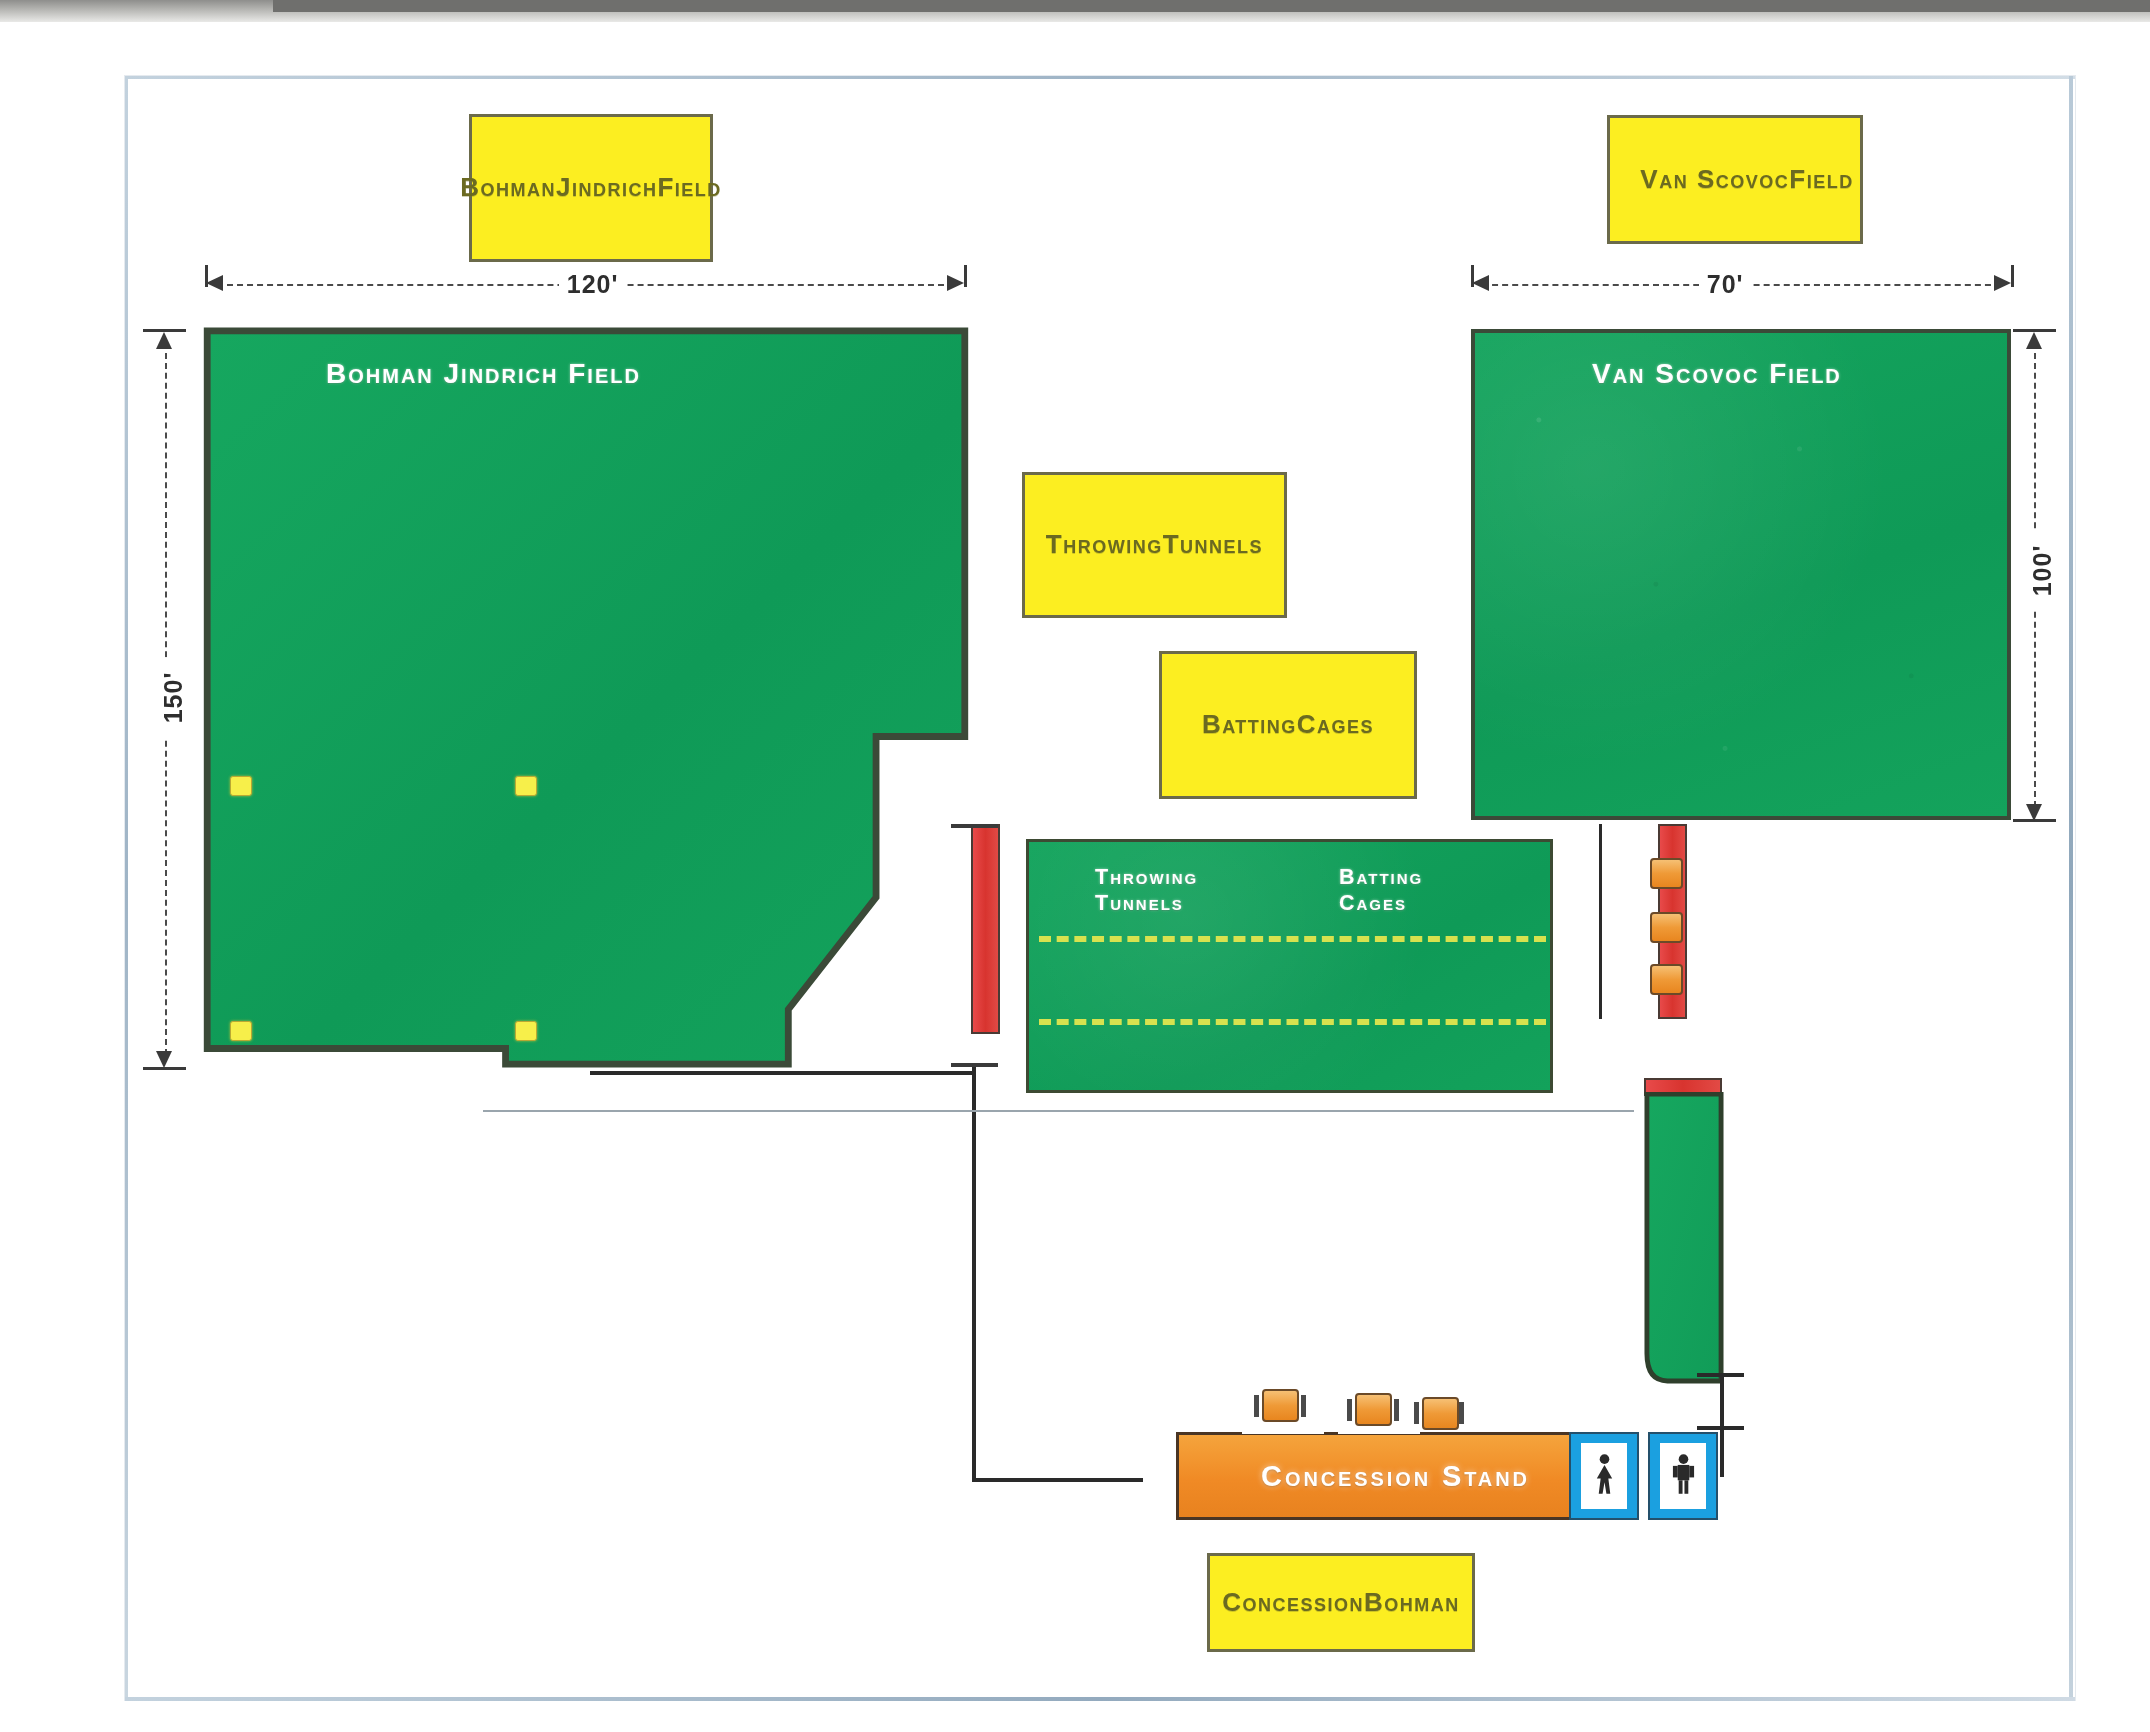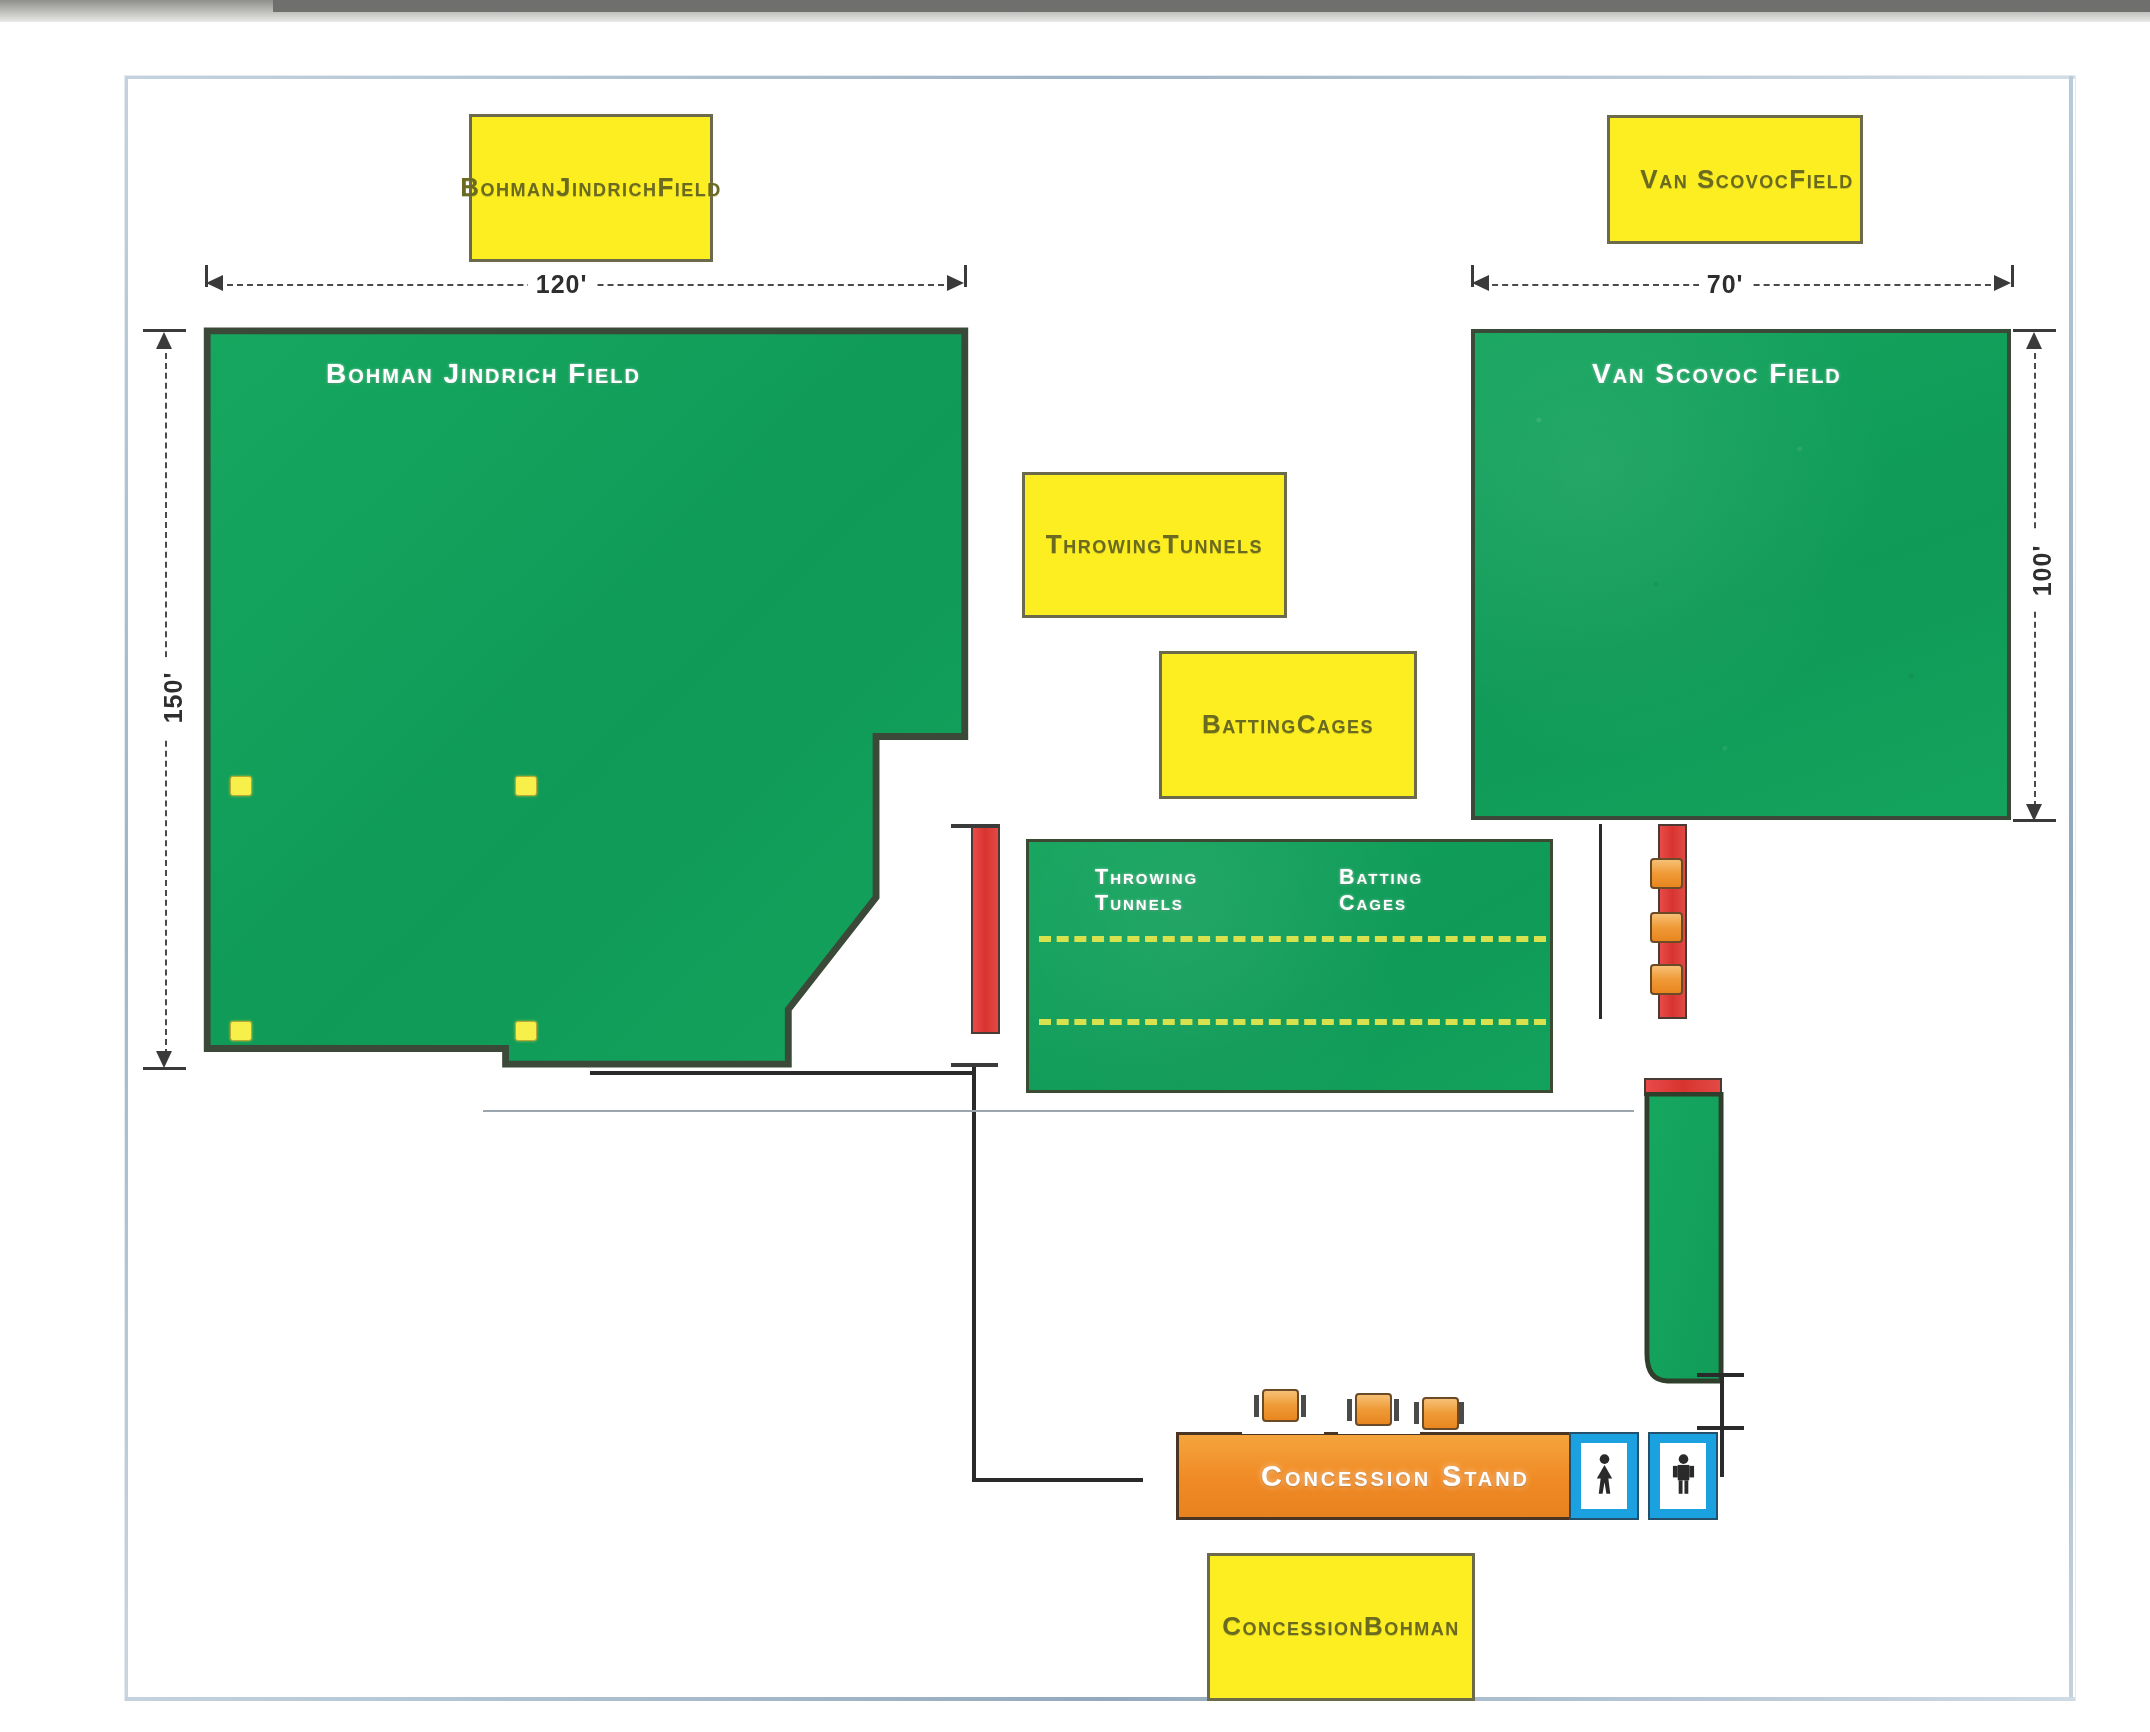--- a/index.html
+++ b/index.html
@@ -253,31 +253,31 @@
   <div class="callout" style="left:1022px; top:472px; width:265px; height:146px; font-size:26px;">
     <span class="ln">Throwing</span>
     <span class="ln">Tunnels</span>
   </div>
 
   <div class="callout" style="left:1159px; top:651px; width:258px; height:148px; font-size:26px;">
     <span class="ln">Batting</span>
     <span class="ln">Cages</span>
   </div>
 
-  <div class="callout" style="left:1207px; top:1553px; width:268px; height:148px; font-size:26px;">
+  <div class="callout" style="left:1207px; top:1553px; width:268px; height:99px; font-size:26px;">
     <span class="ln">Concession</span>
     <span class="ln">Bohman</span>
   </div>
 
   <div class="ext-line" style="left:205px; top:265px; width:2.9px; height:21.5px;"></div>
   <div class="ext-line" style="left:964px; top:265px; width:2.9px; height:21.5px;"></div>
   <div class="dim-line-h" style="left:217px; top:284px; width:737px;"></div>
   <div class="arrow left" style="left:206px; top:275px;"></div>
   <div class="arrow right" style="left:947px; top:275px;"></div>
-  <div class="dim-text" style="left:528px; top:270px;">120'</div>
+  <div class="dim-text" style="left:559px; top:270px;">120'</div>
 
   <div class="ext-line" style="left:1471px; top:265px; width:2.9px; height:21.5px;"></div>
   <div class="ext-line" style="left:2011px; top:265px; width:2.9px; height:21.5px;"></div>
   <div class="dim-line-h" style="left:1482px; top:284px; width:519px;"></div>
   <div class="arrow left" style="left:1472px; top:275px;"></div>
   <div class="arrow right" style="left:1994px; top:275px;"></div>
   <div class="dim-text" style="left:1699px; top:270px;">70'</div>
 
   <div class="ext-line" style="left:143px; top:329px; width:43px; height:2.9px;"></div>
   <div class="ext-line" style="left:143px; top:1067px; width:43px; height:2.9px;"></div>

